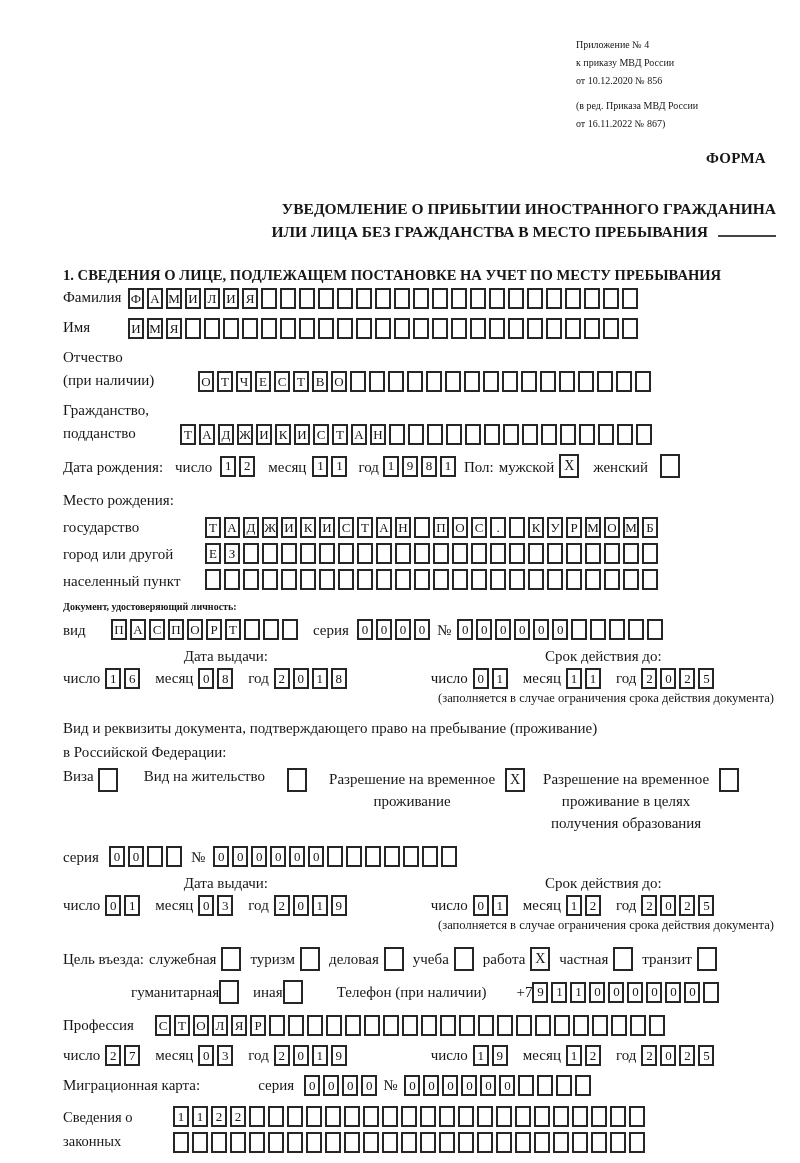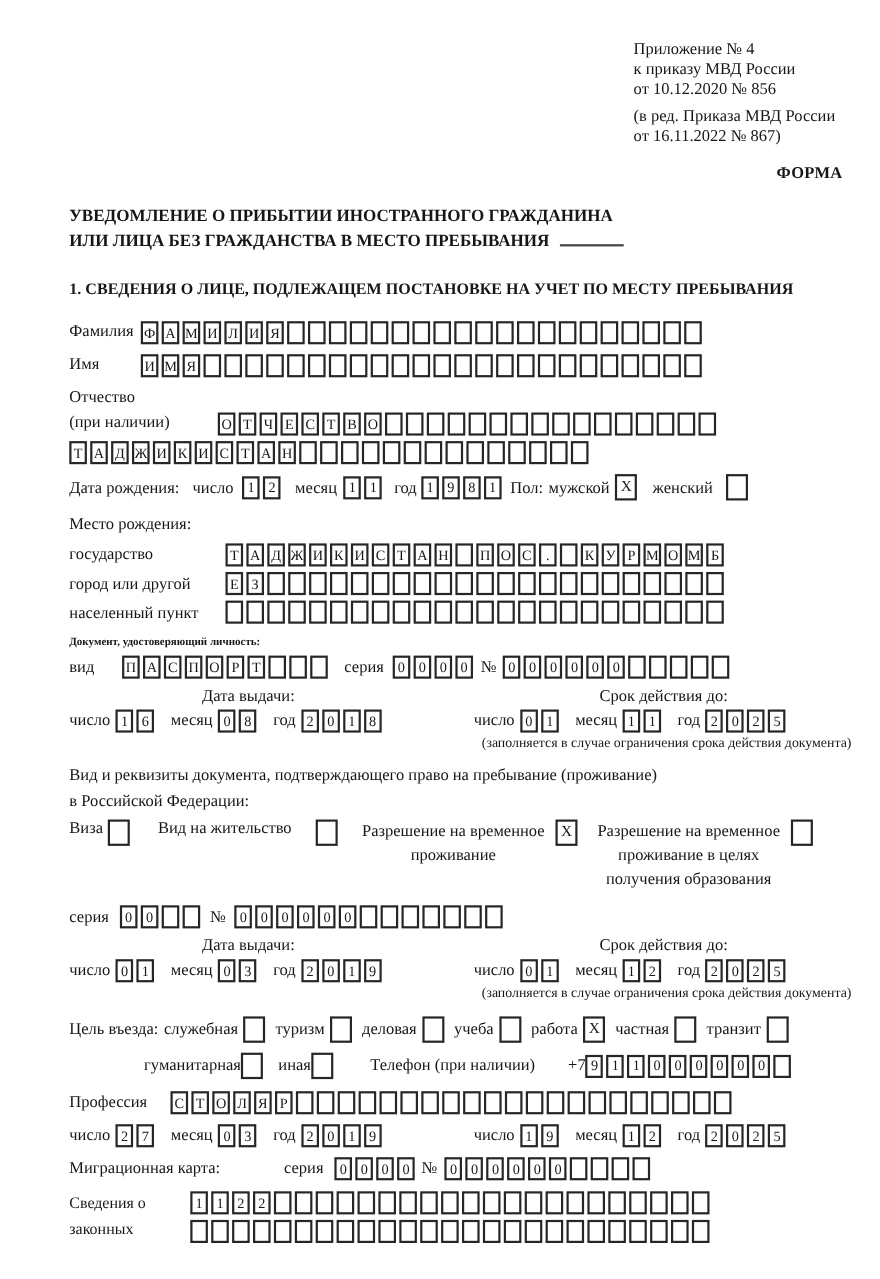--- a/index.html
+++ b/index.html
@@ -3,27 +3,27 @@
 <meta charset="utf-8">
 <style>
   * { box-sizing: border-box; }
   html,body { margin:0; padding:0; background:#ffffff; }
   .page {
     width:800px; height:1163px; background:#fff; color:#161616;
     font-family:"Liberation Serif","DejaVu Serif",serif;
     font-size:15px; padding:36px 24px 10px 63px; position:relative; overflow:hidden;
   }
   
-  .annex { margin-left:auto; width:200px; font-size:15px; line-height:18px; }
+  .annex { margin-left:auto; width:200px; font-size:10px; line-height:18px; }
   .annex .amend { margin-top:7px; }
   .form-label { text-align:right; font-weight:bold; font-size:15px; margin-top:17px; padding-right:10px; letter-spacing:.3px; }
   
-  .title { text-align:left; font-weight:bold; font-size:15.5px; line-height:23px; margin-top:18px; }
+  .title { text-align:right; font-weight:bold; font-size:15.5px; line-height:23px; margin-top:30px; }
   .blank-line { display:inline-block; width:58px; border-bottom:2px solid #444; height:.9em; margin-left:10px; }
-  .sec-heading { font-weight:bold; font-size:14.6px; margin-top:24px; margin-bottom:16px; }
+  .sec-heading { font-weight:bold; font-size:14.6px; margin-top:24px; }
   
   .frow { display:flex; align-items:flex-end; margin-bottom:5px; }
   .flabel { flex:none; padding-top:2px; line-height:23px; }
   .boxes { display:flex; flex:none; }
   .box {
     flex:none; width:16px; height:21px; border:2px solid #262626; margin-right:3px;
     display:flex; align-items:center; justify-content:center; font-size:13px; background:#fff;
   }
   .cbox {
     flex:none; display:inline-flex; width:20px; height:24px; border:2px solid #262626;
@@ -170,20 +170,24 @@
         <span class="box"></span>
         <span class="box"></span>
         <span class="box"></span>
         <span class="box"></span>
         <span class="box"></span>
         <span class="box"></span>
       </div>
   </div>
 
   <div class="frow">
+    <div class="flabel" style="width:117px">
+      <div>Гражданство,</div>
+      <div>подданство</div>
+    </div>
     <div class="boxes">
         <span class="box">Т</span>
         <span class="box">А</span>
         <span class="box">Д</span>
         <span class="box">Ж</span>
         <span class="box">И</span>
         <span class="box">К</span>
         <span class="box">И</span>
         <span class="box">С</span>
         <span class="box">Т</span>

